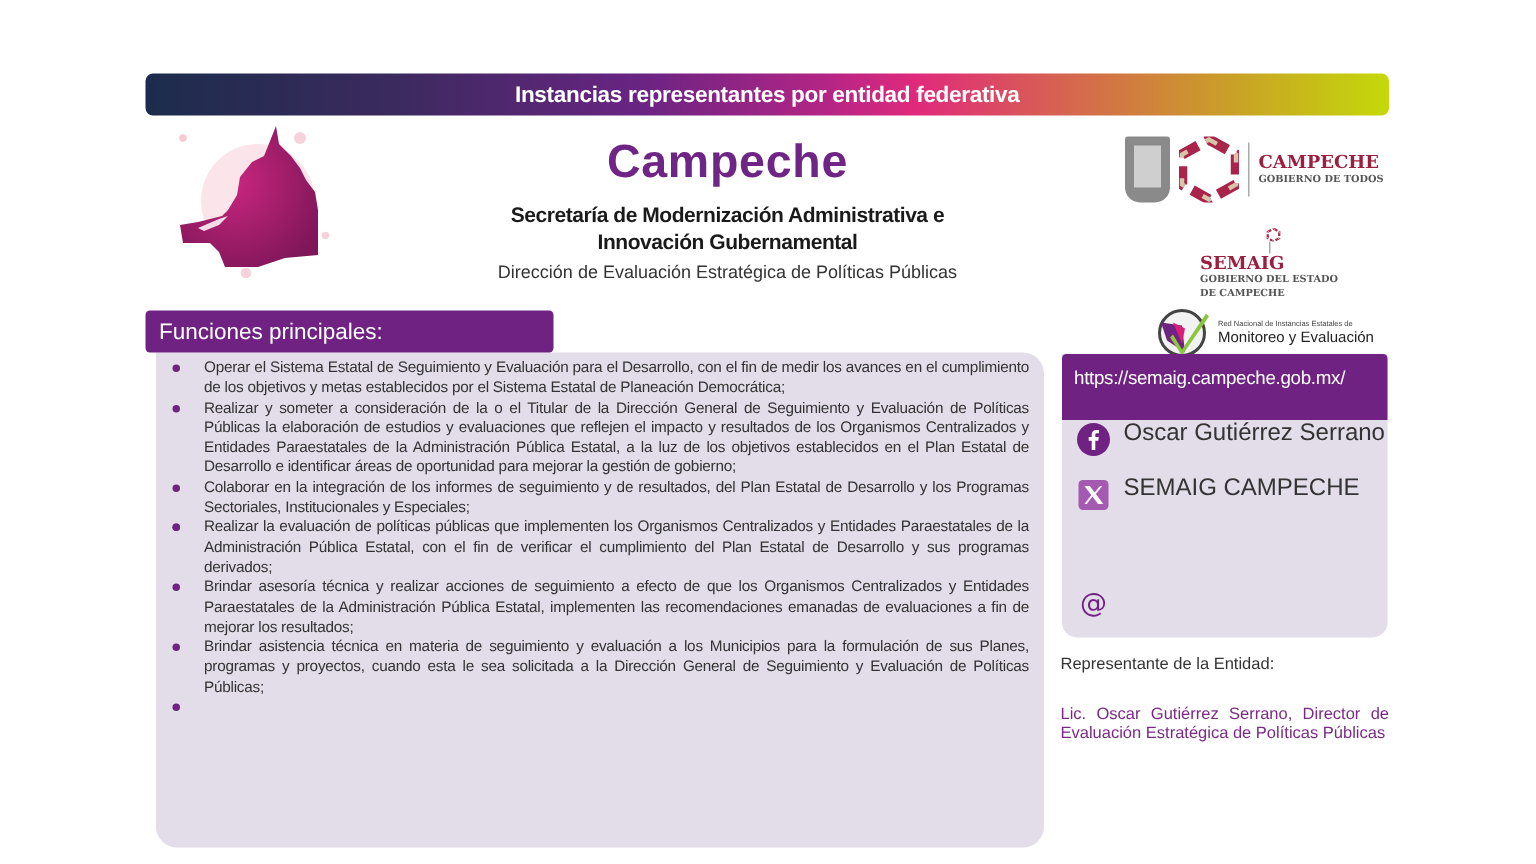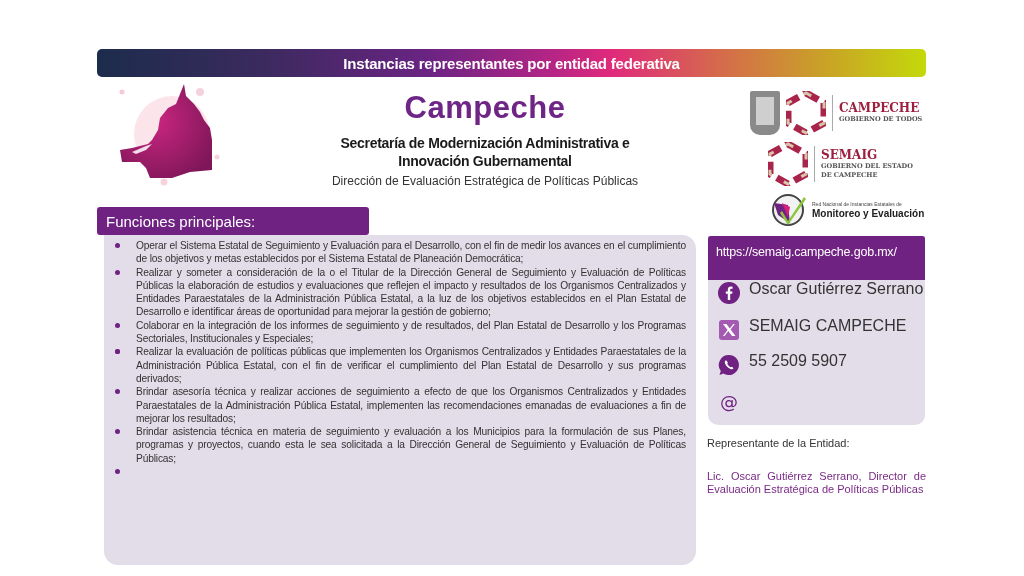--- a/index.html
+++ b/index.html
@@ -36,25 +36,25 @@
     
     .logos { position: absolute; left: 750px; top: 88px; width: 180px; }
     .logo-row { display: flex; align-items: center; }
     .logo-campeche { height: 50px; }
     .escudo { width: 30px; height: 44px; background: #8a8a8a; border-radius: 2px 2px 10px 10px; position: relative; }
     .escudo::after { content: ""; position: absolute; inset: 6px 6px 10px 6px; background: #cfcfcf; }
     .hex { width: 40px; height: 44px; margin-left: 6px; }
     .vbar { width: 1px; height: 36px; background: #aaa; margin: 0 6px; }
     .logo-text-main { font-family: "DejaVu Serif", serif; font-weight: bold; font-size: 12px; color: #9c1f3f; line-height: 13px; }
     .logo-text-sub { font-family: "DejaVu Serif", serif; font-weight: bold; font-size: 6.5px; color: #555; line-height: 9px; }
-    .logo-semaig { margin-top: 2px; margin-left: 12px; height: 48px; }
+    .logo-semaig { margin-top: 14px; margin-left: 12px; height: 48px; flex-direction: column; }
     .logo-red { margin-top: 4px; margin-left: 18px; height: 36px; }
     .red-icon { width: 40px; height: 34px; }
     .red-text-small { font-size: 5px; color: #444; line-height: 7px; }
-    .red-text-big { font-size: 10px; font-weight: bold; color: #222; line-height: 12px; }
+    .red-text-big { font-size: 10px; font-weight: normal; color: #222; line-height: 12px; }
 
     
     .func-header {
       position: absolute; left: 97px; top: 207px; width: 272px; height: 28px;
       background: #6f2281; border-radius: 3px;
       color: #fff; font-size: 15px; padding: 6px 0 0 9px;
     }
     .func-panel {
       position: absolute; left: 104px; top: 235px; width: 592px; height: 330px;
       background: #e3dce9; border-radius: 0 14px 14px 14px;
@@ -188,27 +188,20 @@
   </div>
 
   <div class="contact-row row-x">
     <svg class="contact-icon" viewBox="0 0 22 22">
       <rect x="1" y="1" width="20" height="20" rx="3" fill="#a35ab0"></rect>
       <path d="M5 5 L9.5 11 L5 17 H6.5 L10.3 12 L14 17 H17.5 L12.6 10.4 L16.8 5 H15.3 L11.8 9.4 L8.5 5 Z" fill="#fff"></path>
     </svg>
     <span class="contact-text">SEMAIG CAMPECHE</span>
   </div>
 
-  <div class="contact-row row-phone">
-    <svg class="contact-icon" viewBox="0 0 22 22">
-      <path d="M11 1 A10 10 0 1 1 5.5 19.4 L1.5 21 L2.8 17 A10 10 0 0 1 11 1 Z" fill="#6f2281"></path>
-      <path d="M7.5 6.5 C7 7 6.5 8 7 9.5 C8 12 10 14 12.5 15 C14 15.5 15 15 15.5 14.3 L14 12.8 C13.6 12.8 13 13.3 12.6 13.3 C11.5 12.8 9.8 11 9.3 10 C9.3 9.5 9.8 9 9.8 8.6 L8.5 6.5 Z" fill="#fff"></path>
-    </svg>
-    <span class="contact-text">55 2509 5907</span>
-  </div>
 
   <div class="contact-row row-mail">
     <svg class="contact-icon" viewBox="0 0 22 22">
       <text x="11" y="17" text-anchor="middle" font-family="DejaVu Sans, sans-serif" font-size="18" fill="#6f2281">@</text>
     </svg>
   </div>
 </div>
 
 <div class="rep-label">Representante de la Entidad:</div>
 <div class="rep-value">Lic. Oscar Gutiérrez Serrano, Director de Evaluación Estratégica de Políticas Públicas</div>

